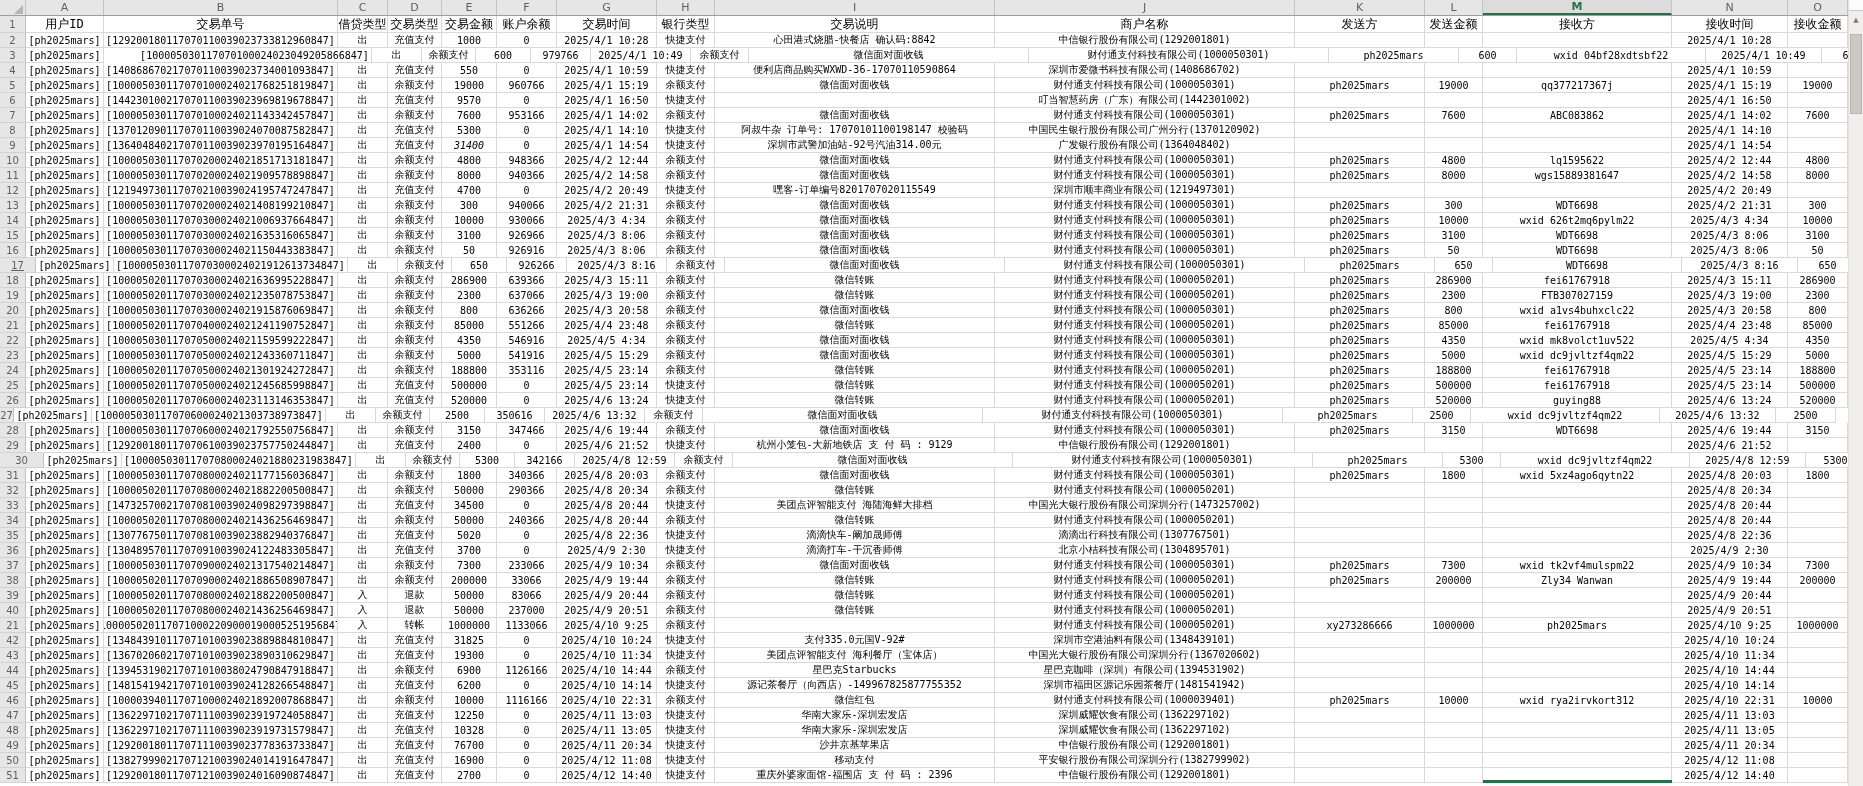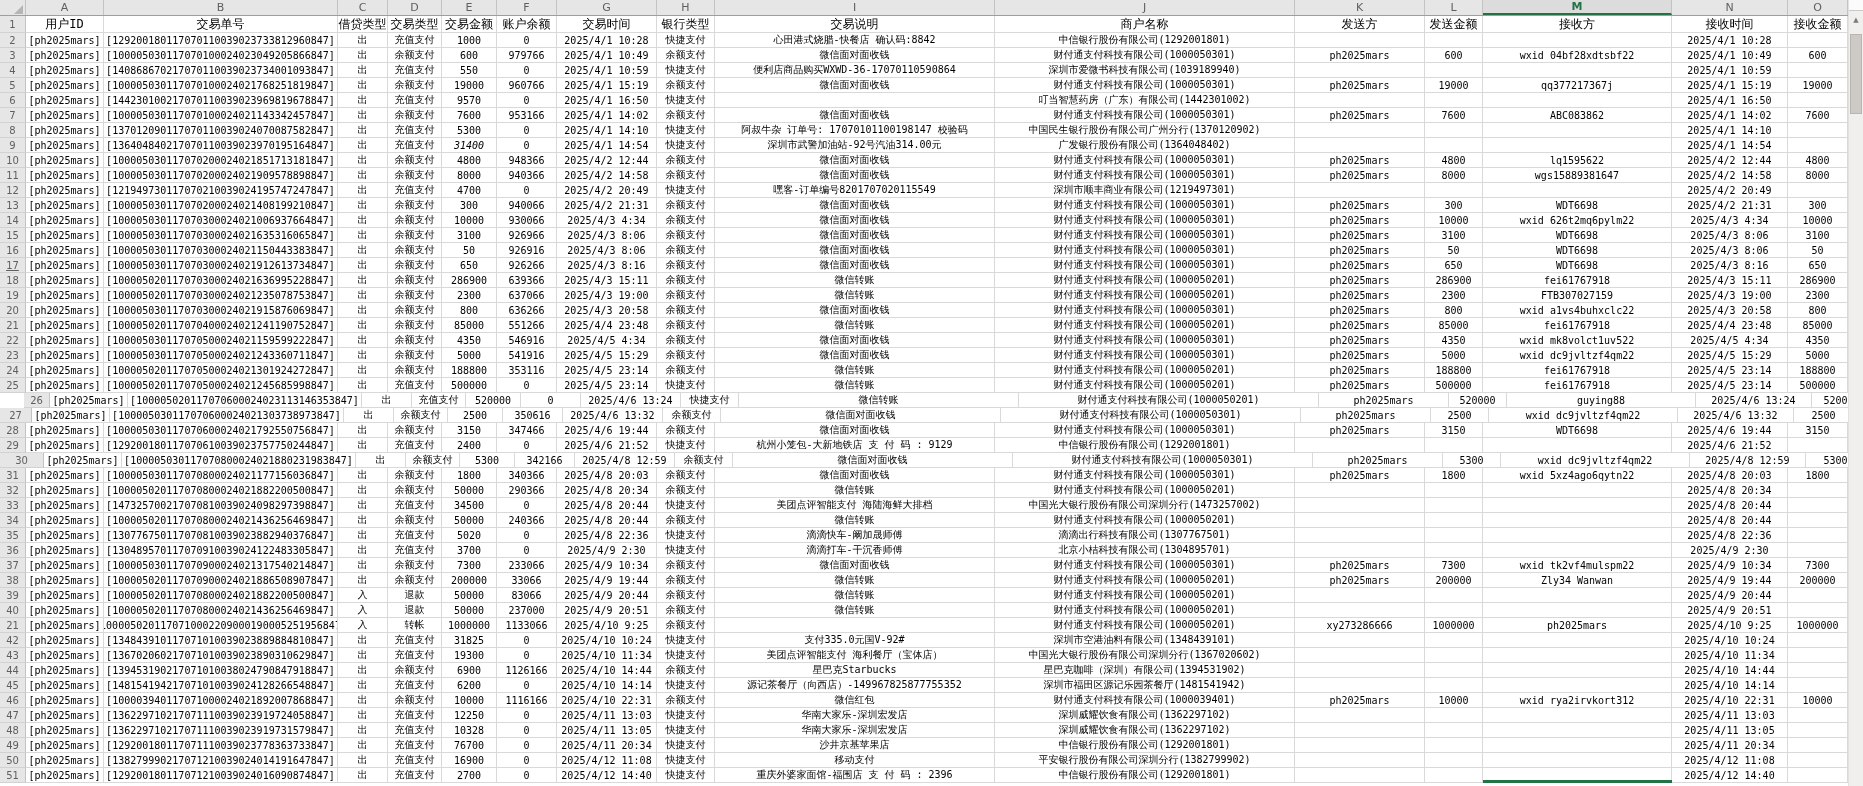--- a/index.html
+++ b/index.html
@@ -89,21 +89,21 @@
         <div class="cell" style="width: 300px;">中信银行股份有限公司(1292001801)</div>
         <div class="cell" style="width: 130px;"></div>
         <div class="cell" style="width: 58px;"></div>
         <div class="cell" style="width: 189px;"></div>
         <div class="cell" style="width: 116px;">2025/4/1 10:28</div>
         <div class="cell" style="width: 60px;"></div>
       </div>
       <div class="row">
         <div class="rnum" style="width: 26px;">3</div>
         <div class="cell" style="width: 78px;">[ph2025mars]</div>
-        <div class="cell" style="width: 234px;">[100005030117070100024023049205866847]</div>
+        <div class="cell" style="width: 234px; margin-left: 34px;">[100005030117070100024023049205866847]</div>
         <div class="cell" style="width: 50px;">出</div>
         <div class="cell" style="width: 54px;">余额支付</div>
         <div class="cell" style="width: 55px;">600</div>
         <div class="cell" style="width: 60px;">979766</div>
         <div class="cell" style="width: 100px;">2025/4/1 10:49</div>
         <div class="cell" style="width: 58px;">余额支付</div>
         <div class="cell" style="width: 280px;">微信面对面收钱</div>
         <div class="cell" style="width: 300px;">财付通支付科技有限公司(1000050301)</div>
         <div class="cell" style="width: 130px;">ph2025mars</div>
         <div class="cell" style="width: 58px;">600</div>
@@ -115,21 +115,21 @@
         <div class="rnum" style="width: 26px;">4</div>
         <div class="cell" style="width: 78px;">[ph2025mars]</div>
         <div class="cell" style="width: 234px;">[140868670217070110039023734001093847]</div>
         <div class="cell" style="width: 50px;">出</div>
         <div class="cell" style="width: 54px;">充值支付</div>
         <div class="cell" style="width: 55px;">550</div>
         <div class="cell" style="width: 60px;">0</div>
         <div class="cell" style="width: 100px;">2025/4/1 10:59</div>
         <div class="cell" style="width: 58px;">快捷支付</div>
         <div class="cell" style="width: 280px;">便利店商品购买WXWD-36-17070110590864</div>
-        <div class="cell" style="width: 300px;">深圳市爱微书科技有限公司(1039189940)</div>
+        <div class="cell" style="width: 300px;">深圳市爱微书科技有限公司(1408686702)</div>
         <div class="cell" style="width: 130px;"></div>
         <div class="cell" style="width: 58px;"></div>
         <div class="cell" style="width: 189px;"></div>
         <div class="cell" style="width: 116px;">2025/4/1 10:59</div>
         <div class="cell" style="width: 60px;"></div>
       </div>
       <div class="row">
         <div class="rnum" style="width: 26px;">5</div>
         <div class="cell" style="width: 78px;">[ph2025mars]</div>
         <div class="cell" style="width: 234px;">[100005030117070100024021768251819847]</div>
@@ -339,21 +339,21 @@
         <div class="cell" style="width: 58px;">余额支付</div>
         <div class="cell" style="width: 280px;">微信面对面收钱</div>
         <div class="cell" style="width: 300px;">财付通支付科技有限公司(1000050301)</div>
         <div class="cell" style="width: 130px;">ph2025mars</div>
         <div class="cell" style="width: 58px;">50</div>
         <div class="cell" style="width: 189px;">WDT6698</div>
         <div class="cell" style="width: 116px;">2025/4/3 8:06</div>
         <div class="cell" style="width: 60px;">50</div>
       </div>
       <div class="row">
-        <div class="rnum" style="width: 26px; text-decoration: underline;">17</div>
+        <div class="rnum" style="width: 36px; text-decoration: underline;">17</div>
         <div class="cell" style="width: 78px;">[ph2025mars]</div>
         <div class="cell" style="width: 234px;">[100005030117070300024021912613734847]</div>
         <div class="cell" style="width: 50px;">出</div>
         <div class="cell" style="width: 54px;">余额支付</div>
         <div class="cell" style="width: 55px;">650</div>
         <div class="cell" style="width: 60px;">926266</div>
         <div class="cell" style="width: 100px;">2025/4/3 8:16</div>
         <div class="cell" style="width: 58px;">余额支付</div>
         <div class="cell" style="width: 280px;">微信面对面收钱</div>
         <div class="cell" style="width: 300px;">财付通支付科技有限公司(1000050301)</div>
@@ -501,39 +501,39 @@
         <div class="cell" style="width: 58px;">快捷支付</div>
         <div class="cell" style="width: 280px;">微信转账</div>
         <div class="cell" style="width: 300px;">财付通支付科技有限公司(1000050201)</div>
         <div class="cell" style="width: 130px;">ph2025mars</div>
         <div class="cell" style="width: 58px;">500000</div>
         <div class="cell" style="width: 189px;">fei61767918</div>
         <div class="cell" style="width: 116px;">2025/4/5 23:14</div>
         <div class="cell" style="width: 60px;">500000</div>
       </div>
       <div class="row">
-        <div class="rnum" style="width: 26px; margin-left: 24px;">26</div>
+        <div class="rnum" style="width: 26px;">26</div>
         <div class="cell" style="width: 78px;">[ph2025mars]</div>
         <div class="cell" style="width: 234px;">[100005020117070600024023113146353847]</div>
         <div class="cell" style="width: 50px;">出</div>
         <div class="cell" style="width: 54px;">充值支付</div>
         <div class="cell" style="width: 55px;">520000</div>
         <div class="cell" style="width: 60px;">0</div>
         <div class="cell" style="width: 100px;">2025/4/6 13:24</div>
         <div class="cell" style="width: 58px;">快捷支付</div>
         <div class="cell" style="width: 280px;">微信转账</div>
         <div class="cell" style="width: 300px;">财付通支付科技有限公司(1000050201)</div>
         <div class="cell" style="width: 130px;">ph2025mars</div>
         <div class="cell" style="width: 58px;">520000</div>
         <div class="cell" style="width: 189px;">guying88</div>
         <div class="cell" style="width: 116px;">2025/4/6 13:24</div>
         <div class="cell" style="width: 60px;">520000</div>
       </div>
       <div class="row">
-        <div class="rnum" style="width: 32px;">27</div>
+        <div class="rnum" style="width: 14px;">27</div>
         <div class="cell" style="width: 78px;">[ph2025mars]</div>
         <div class="cell" style="width: 234px;">[100005030117070600024021303738973847]</div>
         <div class="cell" style="width: 50px;">出</div>
         <div class="cell" style="width: 54px;">余额支付</div>
         <div class="cell" style="width: 55px;">2500</div>
         <div class="cell" style="width: 60px;">350616</div>
         <div class="cell" style="width: 100px;">2025/4/6 13:32</div>
         <div class="cell" style="width: 58px;">余额支付</div>
         <div class="cell" style="width: 280px;">微信面对面收钱</div>
         <div class="cell" style="width: 300px;">财付通支付科技有限公司(1000050301)</div>

